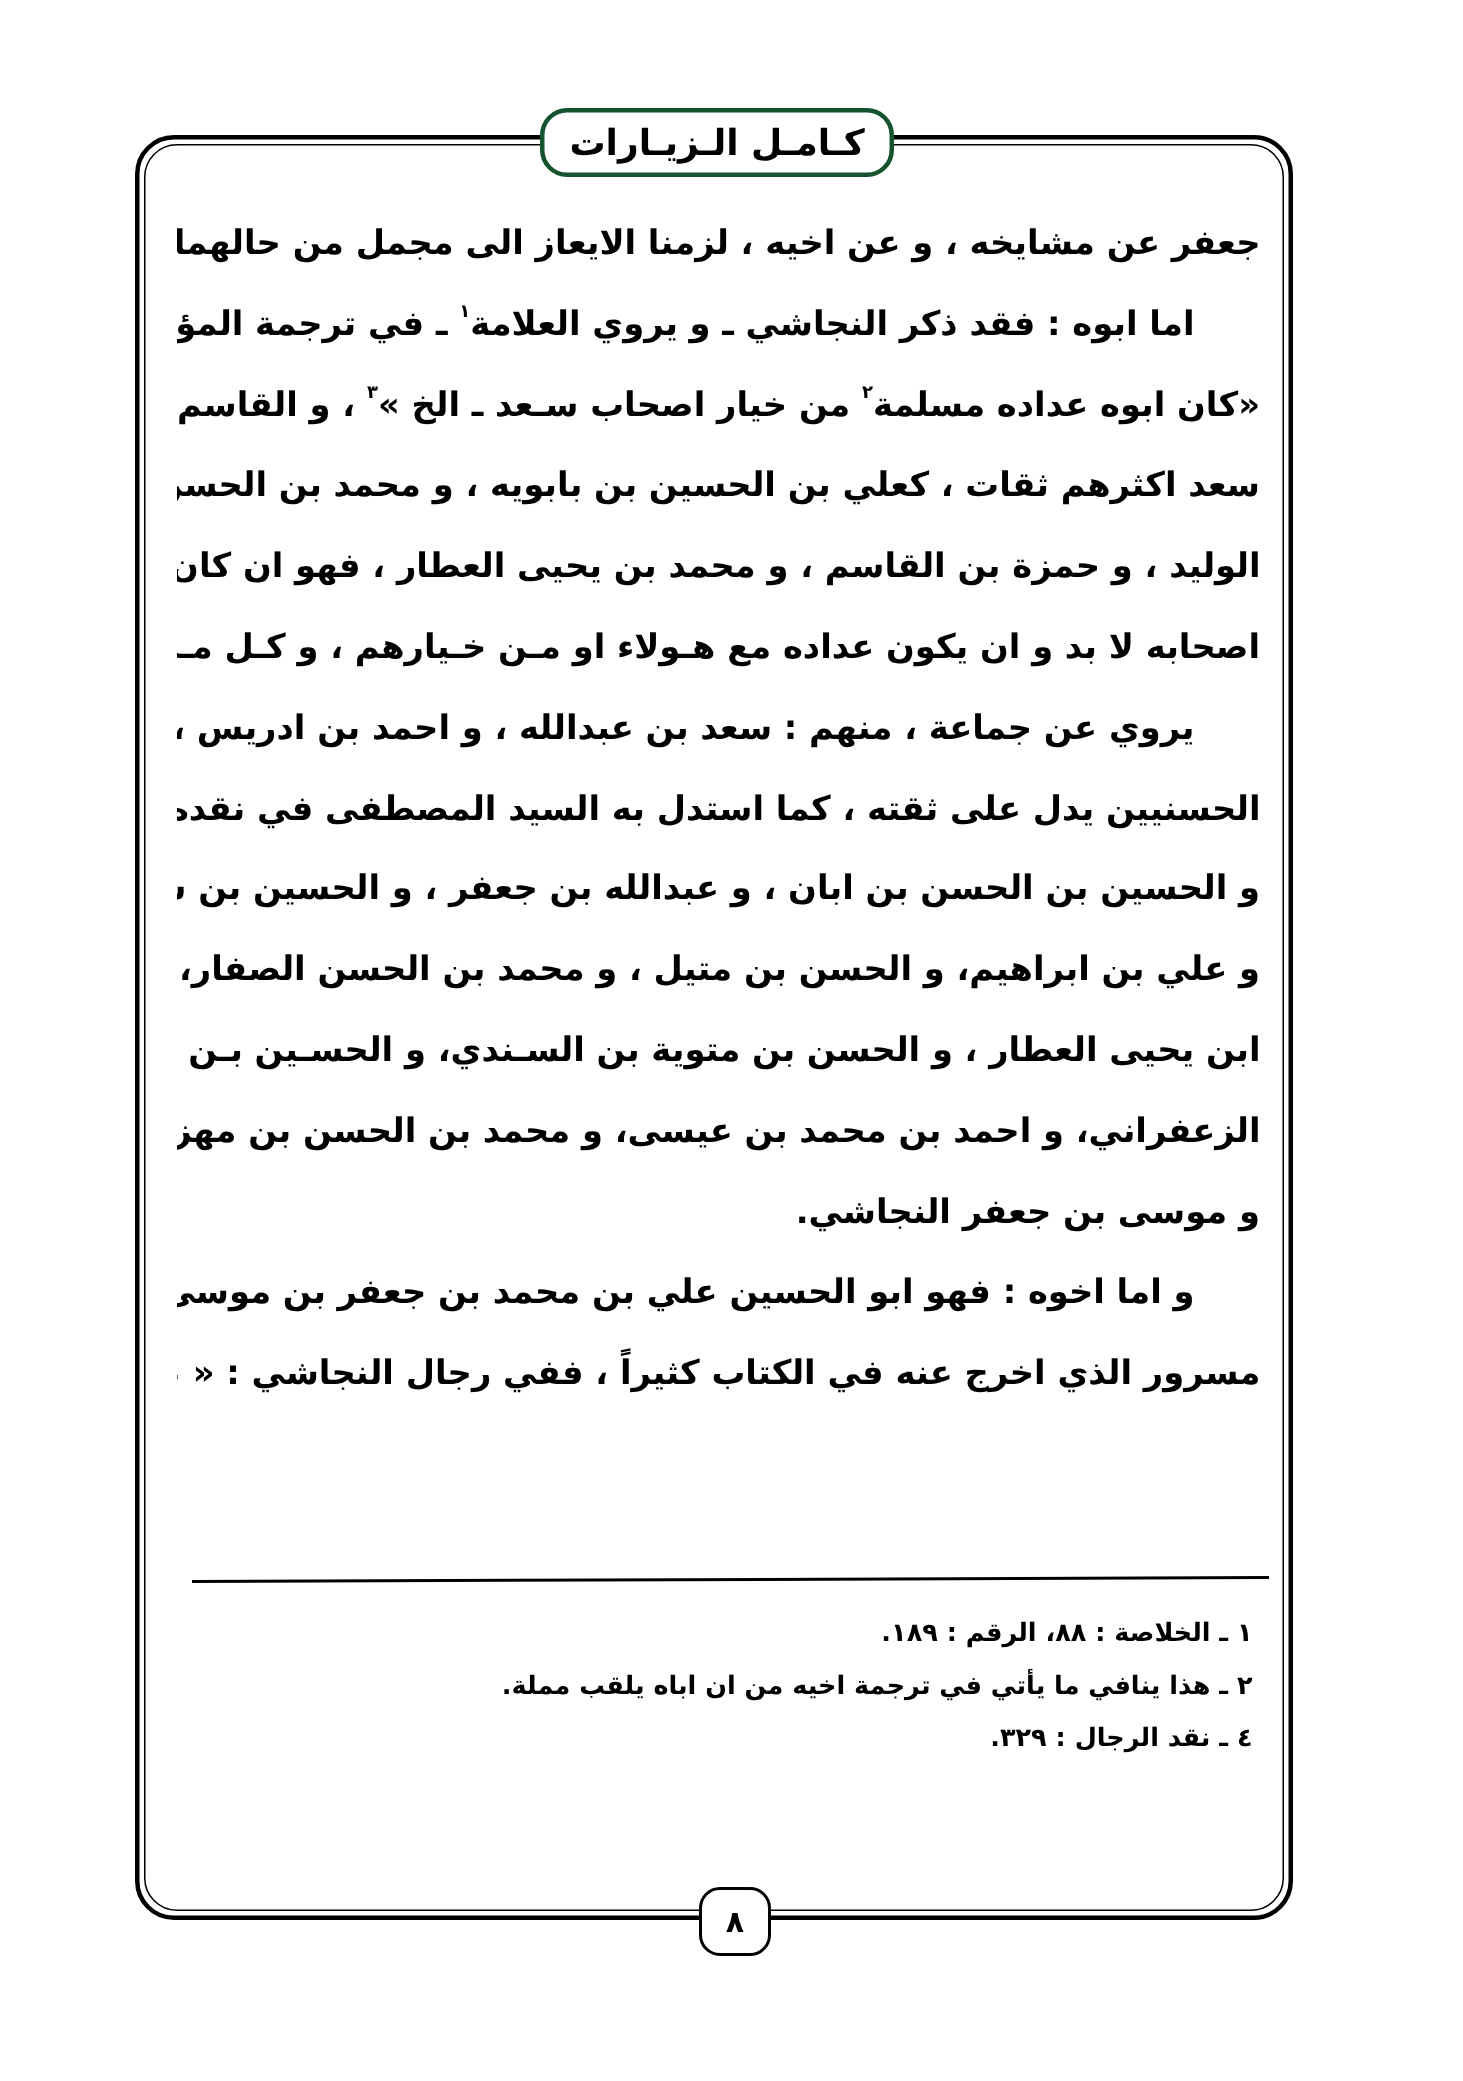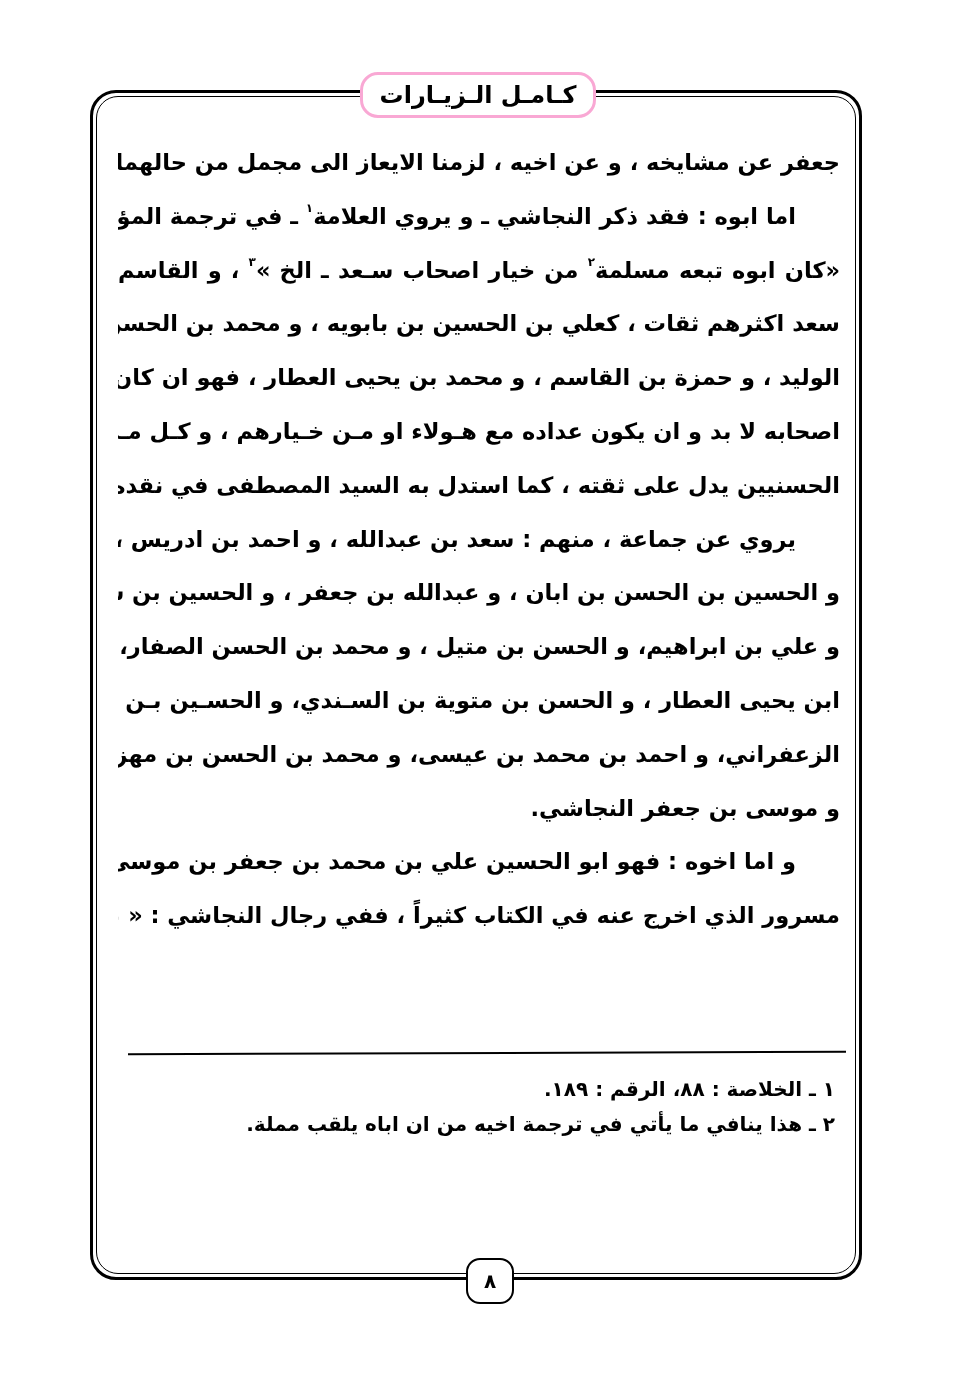--- a/index.html
+++ b/index.html
@@ -3,71 +3,72 @@
 <meta charset="utf-8">
 <style>
   html, body { margin: 0; padding: 0; background: #ffffff; }
   body { width: 975px; height: 1387px; position: relative; overflow: hidden;
          font-family: "DejaVu Serif", serif; color: #000; }
   .frame { position: absolute; left: 90px; top: 90px; width: 772px; height: 1190px;
            border: 3px solid #000; border-radius: 26px; box-sizing: border-box; }
   .frame-inner { position: absolute; left: 96px; top: 96px; width: 760px; height: 1178px;
            border: 1px solid #000; border-radius: 22px; box-sizing: border-box; }
   .header-pill { position: absolute; left: 360px; top: 72px; width: 236px; height: 46px;
-           background: #fff; border: 3px solid #f9a8d4; border-radius: 18px; box-sizing: border-box;
+           background: #fff; border: 3px solid #14532d; border-radius: 18px; box-sizing: border-box;
            display: flex; align-items: center; justify-content: center;
            font-family: "DejaVu Sans", sans-serif; font-weight: bold; font-size: 24px; direction: rtl; }
   .content { position: absolute; left: 118px; top: 136px; width: 722px; direction: rtl;
            text-align: justify; font-family: "DejaVu Sans", sans-serif; font-weight: bold;
            font-size: 22.5px; }
   .line { height: 53.8px; line-height: 53.8px; white-space: nowrap; overflow: hidden;
           text-align-last: justify; }
   .line.indent { padding-right: 44px; }
   .line.last { text-align-last: right; }
   sup { font-size: 12px; vertical-align: 12px; line-height: 0; }
   .sep { position: absolute; left: 128px; top: 1052px; width: 718px; height: 0;
          border-top: 2px solid #000; transform: rotate(-0.2deg); }
   .footnotes { position: absolute; left: 300px; top: 1072px; width: 535px; direction: rtl;
-         font-family: "DejaVu Sans", sans-serif; font-weight: bold; font-size: 20px; }
+         font-family: "DejaVu Sans", sans-serif; font-weight: bold; font-size: 17px; }
   .fn { height: 35px; line-height: 35px; white-space: nowrap; }
   .page-num { position: absolute; left: 466px; top: 1258px; width: 48px; height: 46px;
          background: #fff; border: 2px solid #000; border-radius: 14px; box-sizing: border-box;
          display: flex; align-items: center; justify-content: center;
          font-family: "DejaVu Sans", sans-serif; font-weight: bold; font-size: 20px; }
 </style>
 </head>
 <body>
 
 <div class="frame"></div>
 <div class="frame-inner"></div>
 
 <div class="header-pill">
   <span>كـامـل الـزيـارات</span>
 </div>
 
 <div class="content" id="content">
     <div class="line"><span>جعفر عن مشايخه ، و عن اخيه ، لزمنا الايعاز الى مجمل من حالهما :</span></div>
     <div class="line indent"><span>اما ابوه : فقد ذكر النجاشي ـ و يروي العلامة</span><sup>١</sup><span> ـ في ترجمة المؤلف :</span></div>
-    <div class="line"><span>«كان ابوه تبعه مسلمة</span><sup>٢</sup><span> من خيار اصحاب سـعد ـ الخ »</span><sup>٣</sup><span> ، و القاسم</span></div>
+    <div class="line"><span>«كان ابوه عداده مسلمة</span><sup>٢</sup><span> من خيار اصحاب سـعد ـ الخ »</span><sup>٣</sup><span> ، و القاسم</span></div>
     <div class="line"><span>سعد اكثرهم ثقات ، كعلي بن الحسين بن بابويه ، و محمد بن الحسن بن</span></div>
     <div class="line"><span>الوليد ، و حمزة بن القاسم ، و محمد بن يحيى العطار ، فهو ان كان من خيار</span></div>
     <div class="line"><span>اصحابه لا بد و ان يكون عداده مع هـولاء او مـن خـيارهم ، و كـل مـن</span></div>
+    <div class="line indent"><span>يروي عن جماعة ، منهم : سعد بن عبدالله ، و احمد بن ادريس ،</span></div>
     <div class="line last"><span>الحسنيين يدل على ثقته ، كما استدل به السيد المصطفى في نقده</span></div>
-    <div class="line indent"><span>يروي عن جماعة ، منهم : سعد بن عبدالله ، و احمد بن ادريس ،</span></div>
     <div class="line"><span>و الحسين بن الحسن بن ابان ، و عبدالله بن جعفر ، و الحسين بن سـعيد،</span></div>
     <div class="line"><span>و علي بن ابراهيم، و الحسن بن متيل ، و محمد بن الحسن الصفار، و محمد</span></div>
     <div class="line"><span>ابن يحيى العطار ، و الحسن بن متوية بن السـندي، و الحسـين بـن عـلي</span></div>
     <div class="line"><span>الزعفراني، و احمد بن محمد بن عيسى، و محمد بن الحسن بن مهزيار،</span></div>
     <div class="line last"><span>و موسى بن جعفر النجاشي.</span></div>
     <div class="line indent"><span>و اما اخوه : فهو ابو الحسين علي بن محمد بن جعفر بن موسى بن</span></div>
     <div class="line"><span>مسرور الذي اخرج عنه في الكتاب كثيراً ، ففي رجال النجاشي : « علي</span></div>
   </div>
 
 <div class="sep"></div>
 
 <div class="footnotes">
   <div class="fn">١ ـ الخلاصة : ٨٨، الرقم : ١٨٩.</div>
   <div class="fn">٢ ـ هذا ينافي ما يأتي في ترجمة اخيه من ان اباه يلقب مملة.</div>
+  <div class="fn">٤ ـ نقد الرجال : ٣٢٩.</div>
 </div>
 
 <div class="page-num">
   <span>٨</span>
 </div>
 
 </body></html>

